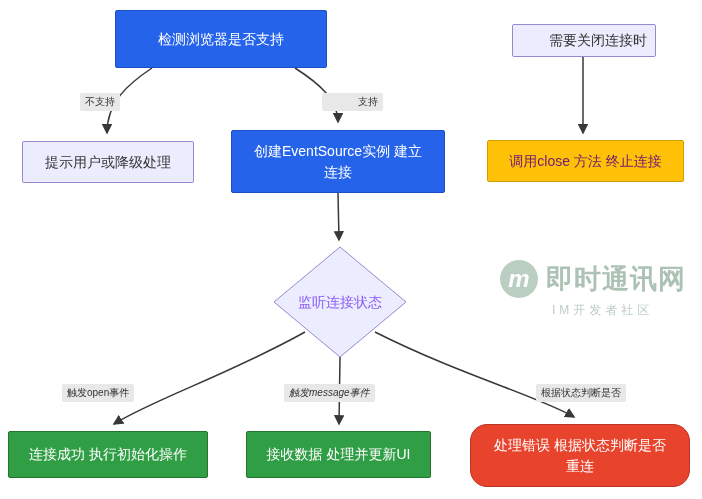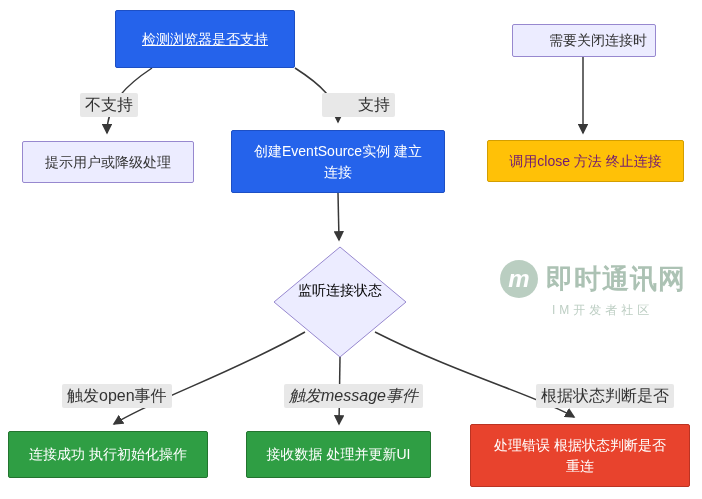--- a/index.html
+++ b/index.html
@@ -20,34 +20,34 @@
   .node span{display:block;}
   .blue{background:#2563eb;border:1px solid #1d4fc4;color:#ffffff;}
   .lavender{background:#ececff;border:1px solid #9788cf;color:#333333;}
   .yellow{background:#ffc107;border:1px solid #d39e00;color:#701a75;}
   .green{background:#2f9e44;border:1px solid #23742f;color:#ffffff;}
   .red{background:#e8432d;border:1px solid #bb3322;color:#ffffff;}
 
   .edge-label{
     position:absolute;z-index:3;
     background:#e8e8e8;color:#333333;
-    font-size:16px;line-height:1;
+    font-size:10px;line-height:1;
     padding:4px 5px;border-radius:2px;white-space:nowrap;
   }
 
   
-  #n-detect   {left:115px;top:10px; width:180px;height:58px;text-decoration:underline;}
+  #n-detect   {left:115px;top:10px; width:212px;height:58px;}
   #n-closewhen{left:512px;top:24px; width:144px;height:33px;align-items:flex-end;}
   #n-fallback {left:22px; top:141px;width:172px;height:42px;}
   #n-create   {left:231px;top:130px;width:214px;height:63px;}
   #n-callclose{left:487px;top:140px;width:197px;height:42px;}
-  #n-listen   {left:280px;top:278px;width:120px;height:24px;background:transparent;border:none;color:#000000;}
+  #n-listen   {left:280px;top:290px;width:120px;height:24px;background:transparent;border:none;color:#8b5cf6;}
   #n-open     {left:8px;  top:431px;width:200px;height:47px;}
   #n-receive  {left:246px;top:431px;width:185px;height:47px;}
-  #n-error    {left:470px;top:424px;width:220px;height:63px;}
+  #n-error    {left:470px;top:424px;width:220px;height:63px;border-radius:17px;}
 
   
   #l-unsupported{left:80px; top:93px;}
   #l-supported  {left:322px;top:93px;padding-left:36px;}
   #l-open       {left:62px; top:384px;}
   #l-message    {left:284px;top:384px;font-style:italic;}
   #l-error      {left:536px;top:384px;}
 
   
   #watermark{

